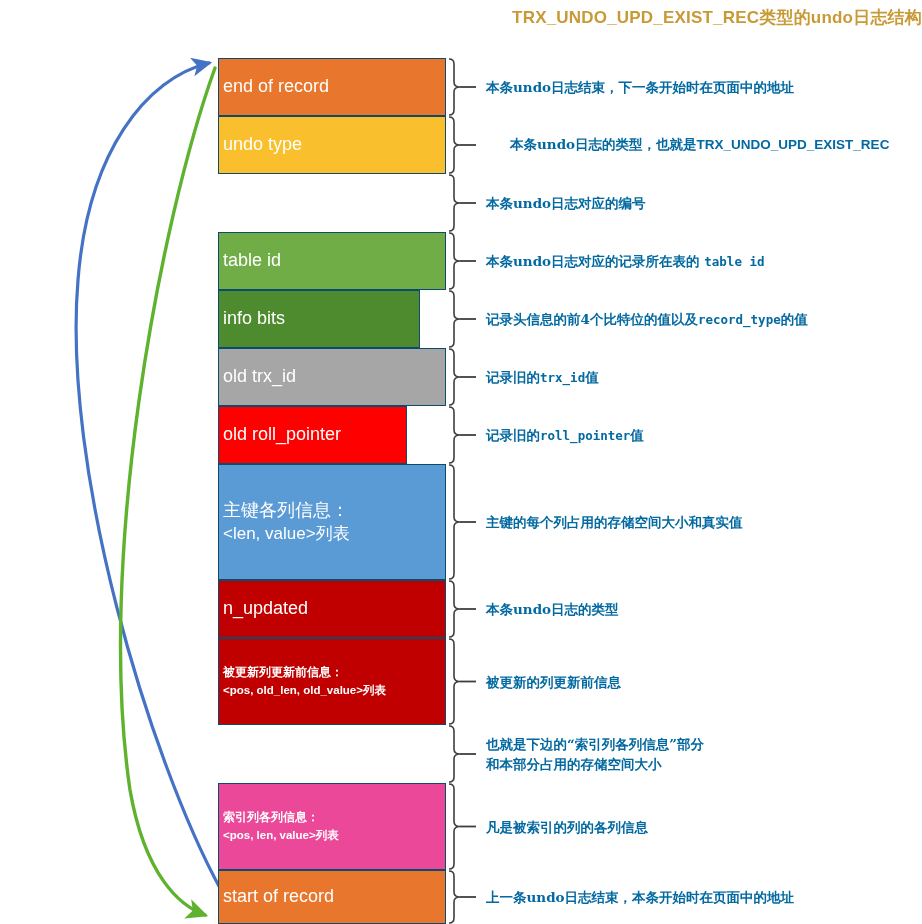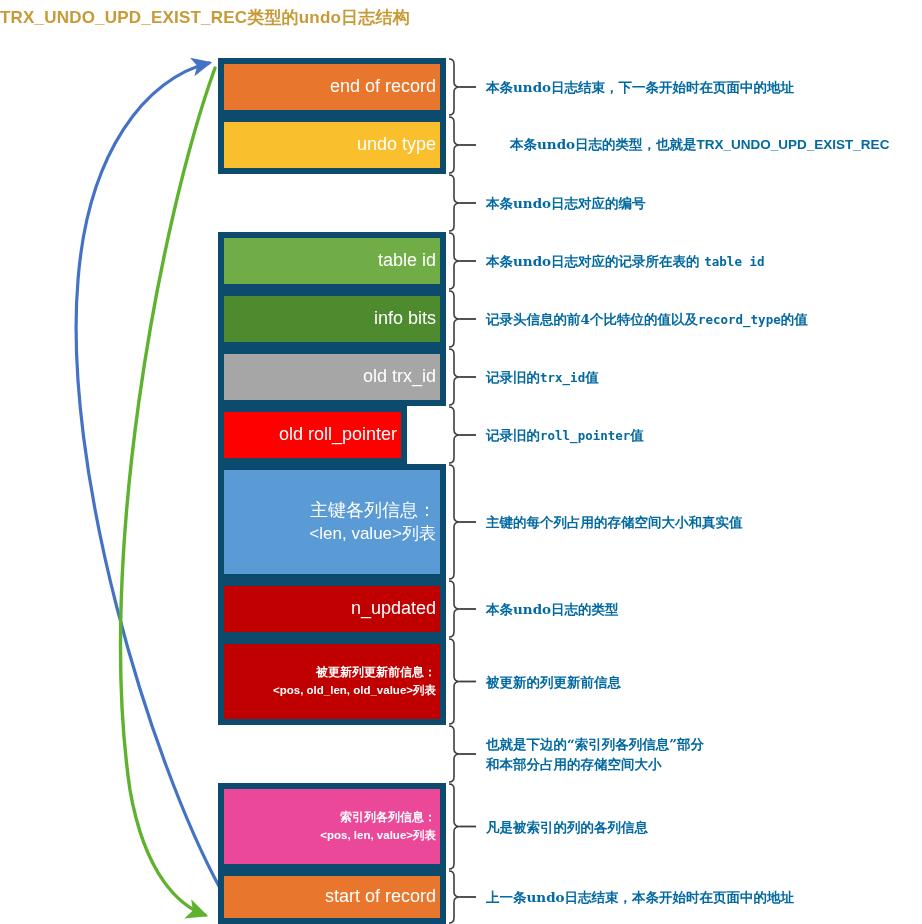--- a/index.html
+++ b/index.html
@@ -21,21 +21,21 @@
     width: 922px;
     height: 924px;
   }
 
   
   #diagram-title {
     position: absolute;
     left: 0;
     top: 6px;
     width: 922px;
-    text-align: left;
+    text-align: right;
     font-size: 17px;
     font-weight: bold;
     color: #c89a36;
     letter-spacing: 0.2px;
     white-space: nowrap;
   }
 
   
   #arrow-layer {
     position: absolute;
@@ -48,26 +48,26 @@
   #struct-column {
     position: absolute;
     left: 218px;
     top: 58px;
     width: 228px;
   }
 
   .struct-box {
     position: relative;
     box-sizing: border-box;
-    border: 6px solid #0c4a6e;
+    border: 1px solid #0c4a6e;
     color: #ffffff;
     display: flex;
     align-items: center;
     justify-content: center;
-    text-align: right;
+    text-align: left;
     line-height: 1.28;
     overflow: hidden;
   }
   .struct-box .box-label {
     display: block;
     width: 100%;
     padding: 0 4px;
     box-sizing: border-box;
   }
 
@@ -145,21 +145,21 @@
   <div id="struct-column" style="height: 866px;">
       <div class="struct-box" style="position: absolute; left: 0px; top: 0px; width: 228px; height: 58px; background: rgb(232, 118, 44);">
         <span class="box-label fs-lg">end of record</span>
       </div>
       <div class="struct-box" style="position: absolute; left: 0px; top: 58px; width: 228px; height: 58px; background: rgb(250, 191, 44);">
         <span class="box-label fs-lg">undo type</span>
       </div>
       <div class="struct-box" style="position: absolute; left: 0px; top: 174px; width: 228px; height: 58px; background: rgb(112, 173, 71);">
         <span class="box-label fs-lg">table id</span>
       </div>
-      <div class="struct-box" style="position: absolute; left: 0px; top: 232px; width: 228px; height: 58px; background: rgb(78, 138, 46);">
+      <div class="struct-box" style="position: absolute; left: 0px; top: 232px; width: 202px; height: 58px; background: rgb(78, 138, 46);">
         <span class="box-label fs-lg">info bits</span>
       </div>
       <div class="struct-box" style="position: absolute; left: 0px; top: 290px; width: 228px; height: 58px; background: rgb(166, 166, 166);">
         <span class="box-label fs-lg">old trx_id</span>
       </div>
       <div class="struct-box" style="position: absolute; left: 0px; top: 348px; width: 189px; height: 58px; background: rgb(254, 0, 0);">
         <span class="box-label fs-lg">old roll_pointer</span>
       </div>
       <div class="struct-box" style="position: absolute; left: 0px; top: 406px; width: 228px; height: 116px; background: rgb(91, 155, 213);">
         <span class="box-label fs-lg">主键各列信息：<br><span class="sub-line-lg">&lt;len, value&gt;列表</span></span>

